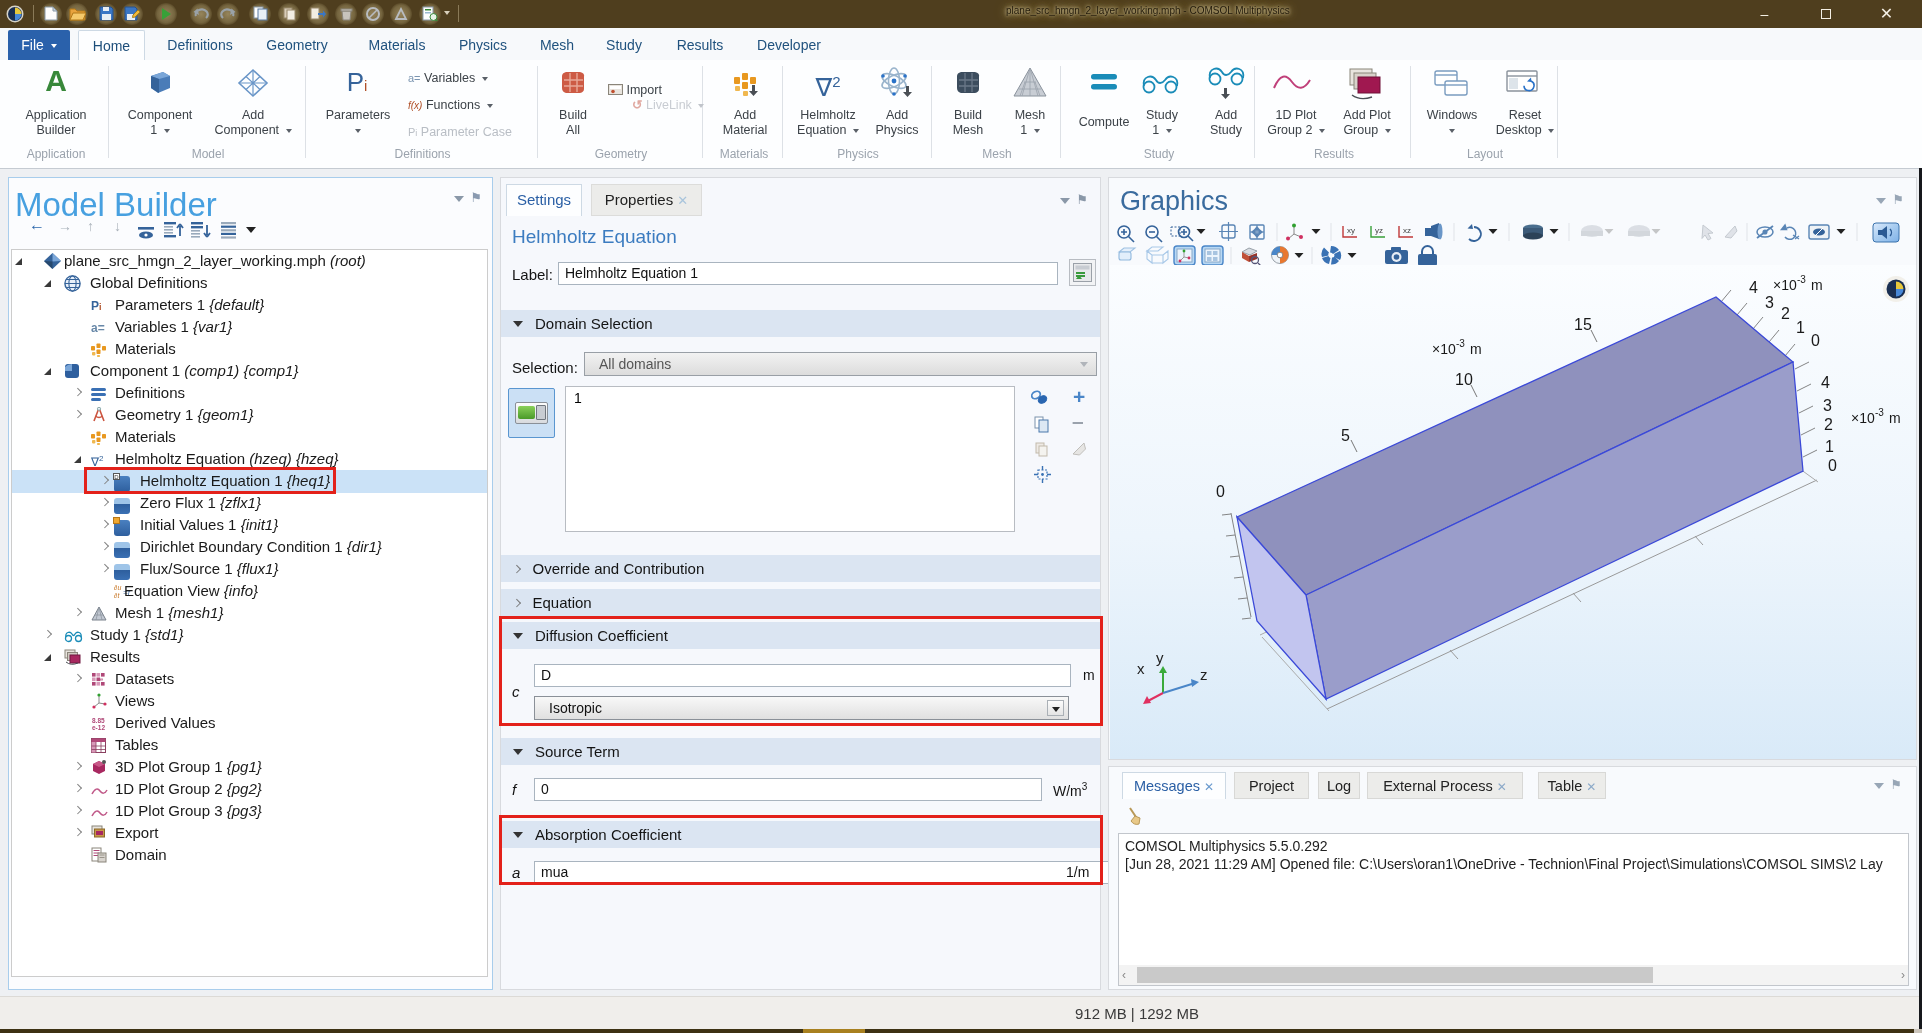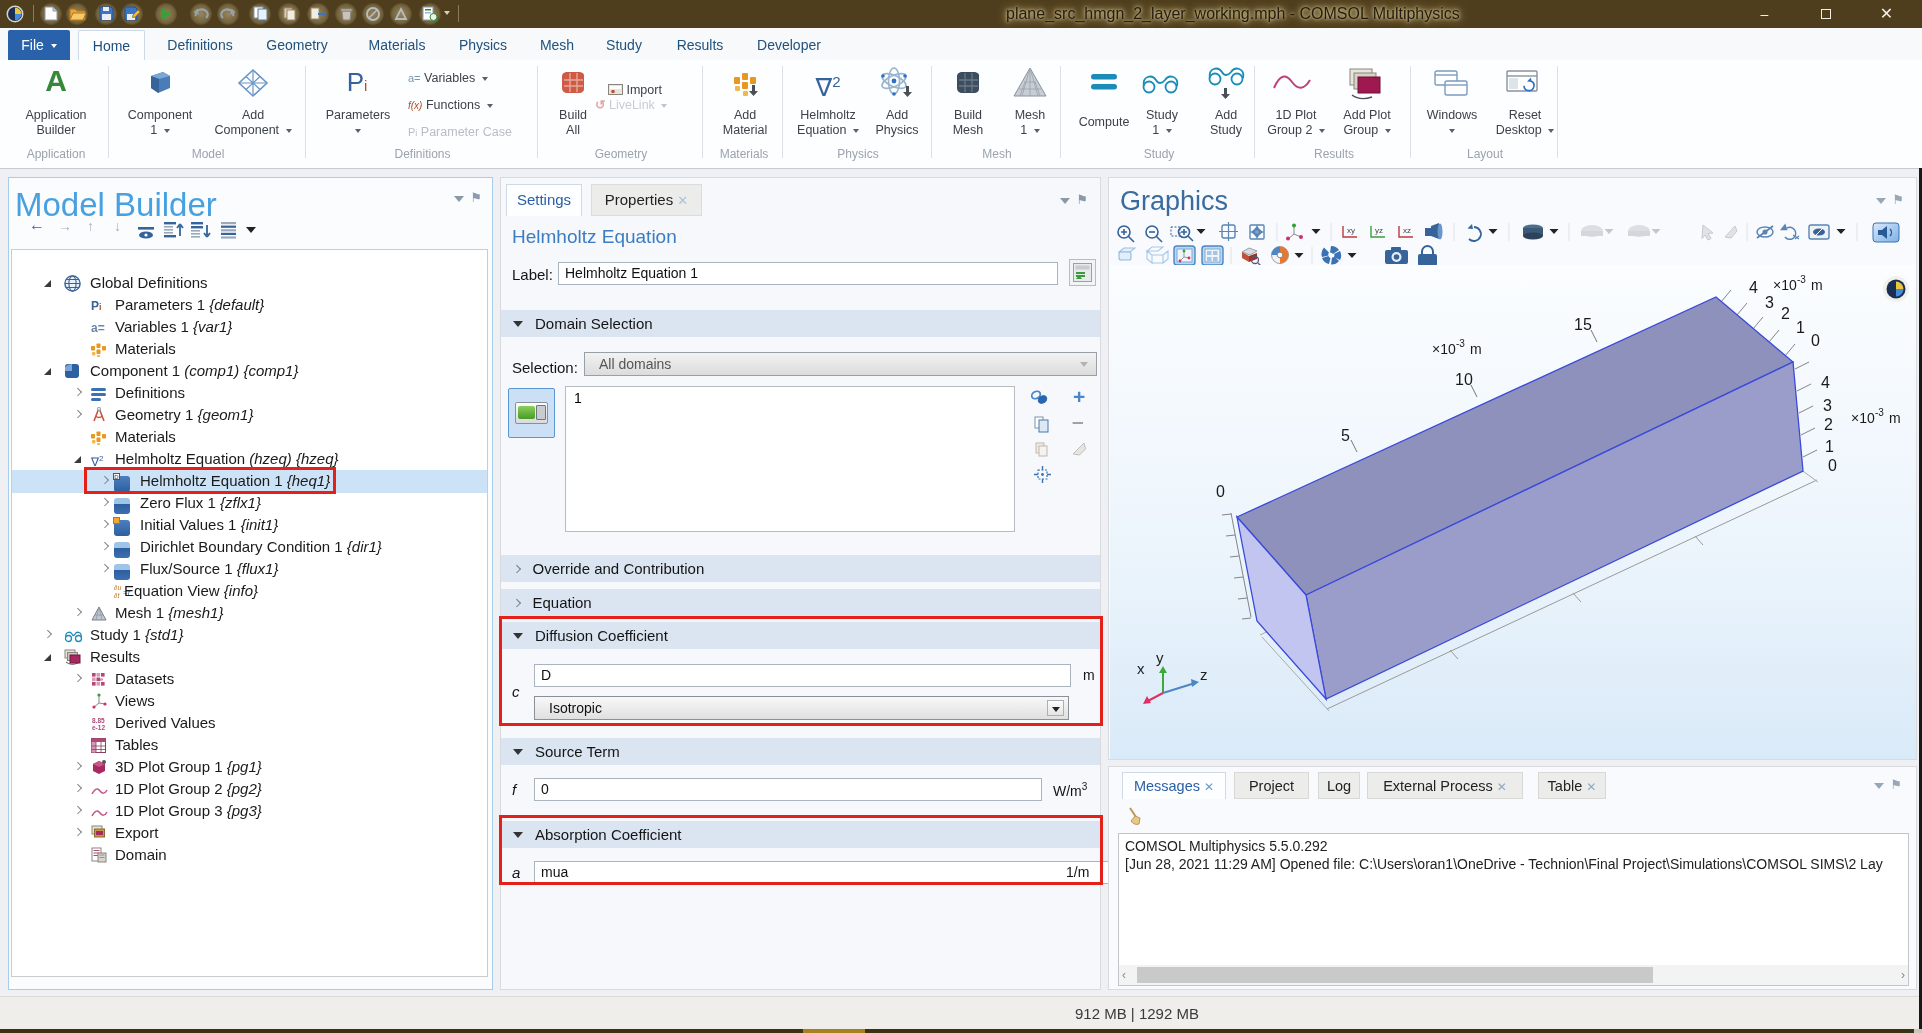--- a/index.html
+++ b/index.html
@@ -3,21 +3,21 @@
 <meta charset="utf-8">
 <style>
 *{margin:0;padding:0;box-sizing:border-box;}
 html,body{width:1922px;height:1033px;overflow:hidden;font-family:"Liberation Sans",sans-serif;}
 body{position:relative;background:#eef0f3;}
 .abs{position:absolute;}
 
 #titlebar{position:absolute;left:0;top:0;width:1922px;height:28px;background:#4f3e1e;}
 .qa{position:absolute;top:3px;width:22px;height:22px;border-radius:11px;background:radial-gradient(circle,#96855c 0%,#75653f 55%,rgba(117,101,63,0) 78%);font-size:12px;text-align:center;line-height:22px;}
 .qsep{position:absolute;top:5px;width:1px;height:17px;background:#8a7a58;}
-#wtitle{position:absolute;left:1006px;top:5px;width:380px;height:18px;color:#241c0c;font-size:16px;text-shadow:0 0 3px #c8b98c,0 0 5px #bfae7e,0 0 8px #b2a274,0 0 12px #a2925f;white-space:nowrap;}
+#wtitle{position:absolute;left:1006px;top:5px;width:380px;height:18px;color:#241c0c;font-size:10px;text-shadow:0 0 3px #c8b98c,0 0 5px #bfae7e,0 0 8px #b2a274,0 0 12px #a2925f;white-space:nowrap;}
 .winbtn{position:absolute;top:0;width:45px;height:28px;color:#f4efe4;font-size:14px;text-align:center;line-height:28px;}
 
 #tabrow{position:absolute;left:0;top:28px;width:1922px;height:32px;background:#f7f9fb;}
 #filebtn{position:absolute;left:8px;top:2px;width:62px;height:30px;background:#2a61ab;border-radius:2px 2px 0 0;color:#fff;font-size:14px;text-align:center;line-height:30px;}
 .rtab{position:absolute;top:2px;height:30px;color:#20527e;font-size:14px;line-height:30px;text-align:center;}
 #hometab{background:#fdfeff;border:1px solid #cdd9e4;border-bottom:none;border-radius:2px 2px 0 0;color:#1d4e7a;}
 
 #ribbon{position:absolute;left:0;top:60px;width:1922px;height:109px;background:#fdfeff;border-bottom:1px solid #c5cbd2;}
 .rsep{position:absolute;top:6px;width:1px;height:92px;background:#dde1e6;}
 .rlabel{position:absolute;top:87px;height:16px;color:#9ba3ad;font-size:12px;text-align:center;}
@@ -169,21 +169,21 @@
         <path d="M4 8 Q4 5 8 4 L22 4 Q27 5 26 9 L26 21 Q26 24 22 25 L8 25 Q4 24 4 20 Z" fill="#cd5b45"></path>
         <path d="M6 12 L25 12 M6 18 L25 18 M12 5 L12 24 M19 5 L19 24" stroke="#e8a898" stroke-width="1.4" fill="none"></path>
       </svg></div>
  <div class="rcap" style="left:548px;top:48px;width:50px">Build<br>All</div>
 
  <div class="rsmall" style="left:608px;top:10px;margin-top:12px;"><svg width="15" height="11" viewBox="0 0 15 11" style="vertical-align:-1px">
         <rect x="0.5" y="0.5" width="14" height="10" fill="#e8e4de" stroke="#8a857a"></rect>
         <rect x="2" y="2" width="11" height="3" fill="#fff"></rect>
         <circle cx="5" cy="7.5" r="1.8" fill="#c05030"></circle>
       </svg> Import</div>
- <div class="rsmall gray" style="left:595px;top:37px;text-align:right;"><span style="color:#e0a8a0;font-weight:bold;">↺</span> <span style="color:#c8ccd2">LiveLink</span> <span class="dda ddg"></span></div>
+ <div class="rsmall gray" style="left:632px;top:37px;text-align:right;"><span style="color:#e0a8a0;font-weight:bold;">↺</span> <span style="color:#c8ccd2">LiveLink</span> <span class="dda ddg"></span></div>
 
  <div class="abs" style="left:730px;top:7px"><svg width="32" height="32" viewBox="0 0 32 32">
         <g fill="#e89820">
           <rect x="4" y="10" width="6" height="7" rx="1"></rect>
           <rect x="12" y="6" width="6" height="7" rx="1"></rect>
           <rect x="12" y="15" width="6" height="7" rx="1"></rect>
           <rect x="20" y="10" width="6" height="7" rx="1"></rect>
           <rect x="5" y="19" width="5" height="5" rx="1" fill="#f0b850"></rect>
           <rect x="13" y="24" width="5" height="5" rx="1" fill="#f0b850"></rect>
         </g>
@@ -326,20 +326,29 @@
           <rect x="0" y="3.6" width="15" height="2.2" fill="#35639a"></rect>
           <rect x="0" y="7.2" width="15" height="2.2"></rect>
           <rect x="0" y="10.8" width="15" height="2.2" fill="#35639a"></rect>
           <rect x="0" y="14.4" width="15" height="2.2"></rect>
         </g>
       </svg></div>
  <div class="abs" style="left:237px;top:49px;width:0;height:0;border-left:5px solid transparent;border-right:5px solid transparent;border-top:6px solid #222;"></div>
  <div class="abs" style="right:28px;top:18px;width:0;height:0;border-left:5px solid transparent;border-right:5px solid transparent;border-top:6px solid #8a98a8;"></div>
  <div class="abs" style="right:10px;top:12px;color:#8a9ab0;font-size:13px;">⚑</div>
  <div id="tree">
+<div class="trow" style="top:0px">
+        <span class="exp" style="left:3px"></span>
+        <span class="tic" style="left:32px"><svg width="17" height="16" viewBox="0 0 17 16">
+            <path d="M8.5 0 L17 8 L8.5 16 L0 8 Z" fill="#35639a"></path>
+            <path d="M8.5 0 L17 8 L8.5 8.5 Z" fill="#7aa6d8"></path>
+            <path d="M0 8 L8.5 8.5 L8.5 16 Z" fill="#27496e"></path>
+          </svg></span>
+        <span class="ttxt" style="left:52px">plane_src_hmgn_2_layer_working.mph <i>(root)</i></span>
+      </div>
 <div class="trow" style="top:22px">
         <span class="exp" style="left:32px"></span>
         <span class="tic" style="left:52px"><svg width="17" height="17" viewBox="0 0 17 17">
             <circle cx="8.5" cy="8.5" r="7.6" fill="#e8f0fa" stroke="#35639a" stroke-width="1.4"></circle>
             <ellipse cx="8.5" cy="8.5" rx="3.6" ry="7.6" fill="none" stroke="#35639a" stroke-width="1.1"></ellipse>
             <path d="M1 8.5 h15 M2.2 4.5 h12.6 M2.2 12.5 h12.6" stroke="#35639a" stroke-width="1.1" fill="none"></path>
           </svg></span>
         <span class="ttxt" style="left:78px">Global Definitions</span>
       </div>
 <div class="trow" style="top:44px">

